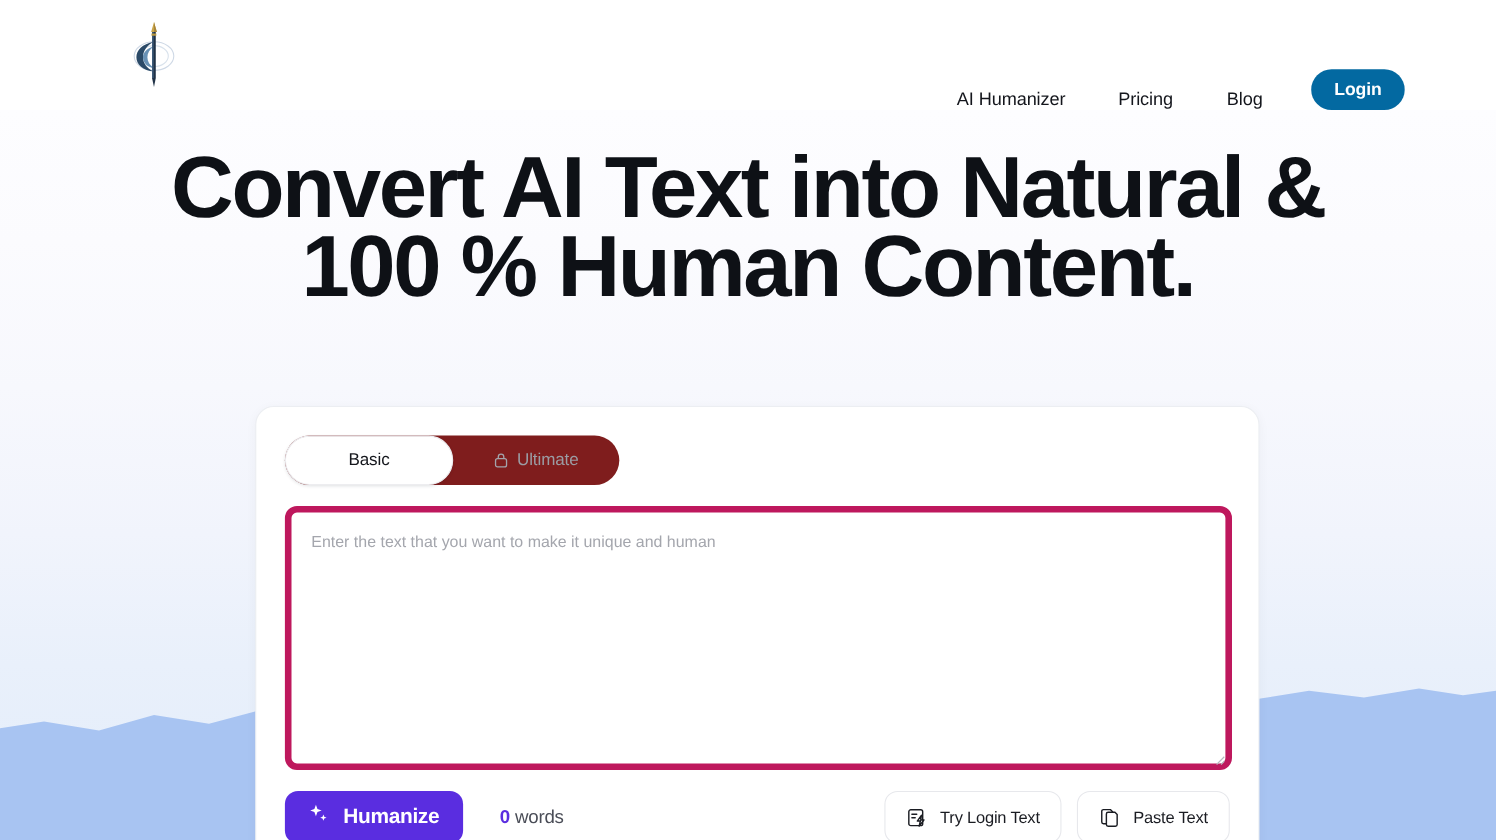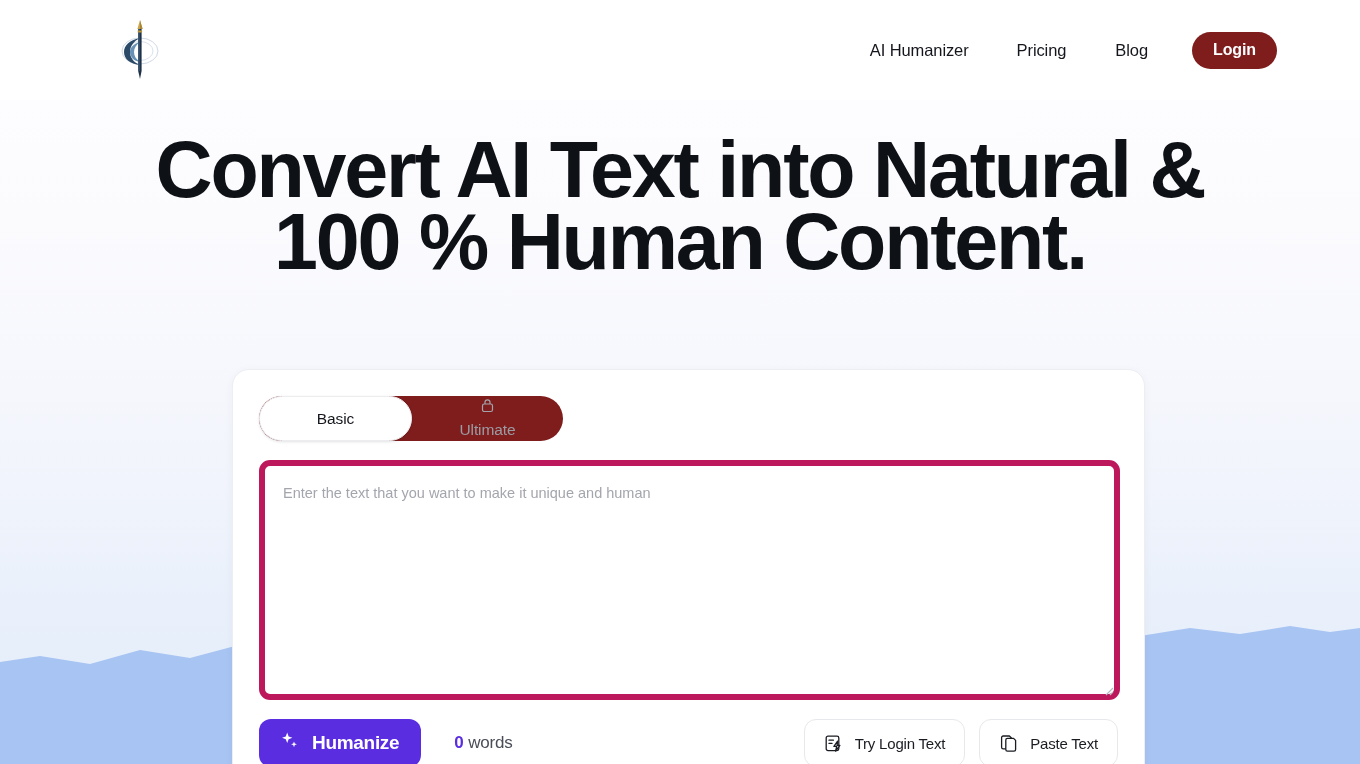--- a/index.html
+++ b/index.html
@@ -85,21 +85,21 @@
     justify-content: center;
   }
   .logo-wrap svg { display: block; }
 
   .nav {
     position: absolute;
     right: 83px;
     top: 0;
     height: 100px;
     display: flex;
-    align-items: center;
+    align-items: flex-end;
     gap: 0;
   }
   .nav-link {
     font-size: 16.5px;
     color: #14161c;
     letter-spacing: -0.1px;
     text-decoration: none;
     white-space: nowrap;
     cursor: pointer;
   }
@@ -108,21 +108,21 @@
   .nav-link.blog { margin-right: 44px; }
 
   .login-btn {
     display: inline-flex;
     align-items: center;
     justify-content: center;
     height: 37px;
     padding: 0 21px;
     border: none;
     border-radius: 19px;
-    background: #7f1d1d;
+    background: #0369a1;
     color: #ffffff;
     font-family: "Liberation Sans", sans-serif;
     font-size: 16px;
     font-weight: bold;
     letter-spacing: -0.1px;
     cursor: pointer;
   }
 
   
   .hero {
@@ -188,21 +188,21 @@
     color: #15171d;
     box-shadow: 0 1px 3px rgba(20, 25, 45, .12);
     border: 1px solid #ededf0;
   }
   .tab.locked {
     width: 149px;
     color: #9b9ca3;
     background: transparent;
   }
   .tab.stealth { width: 142px; }
-  .tab.ultimate { width: 151px; flex-direction: column; }
+  .tab.ultimate { width: 151px; }
   .lock-icon { display: inline-flex; align-items: center; }
   .lock-icon svg { display: block; }
 
   
   .ta-wrap {
     margin-top: 19px;
     position: relative;
   }
   .ta {
     width: 861px;

